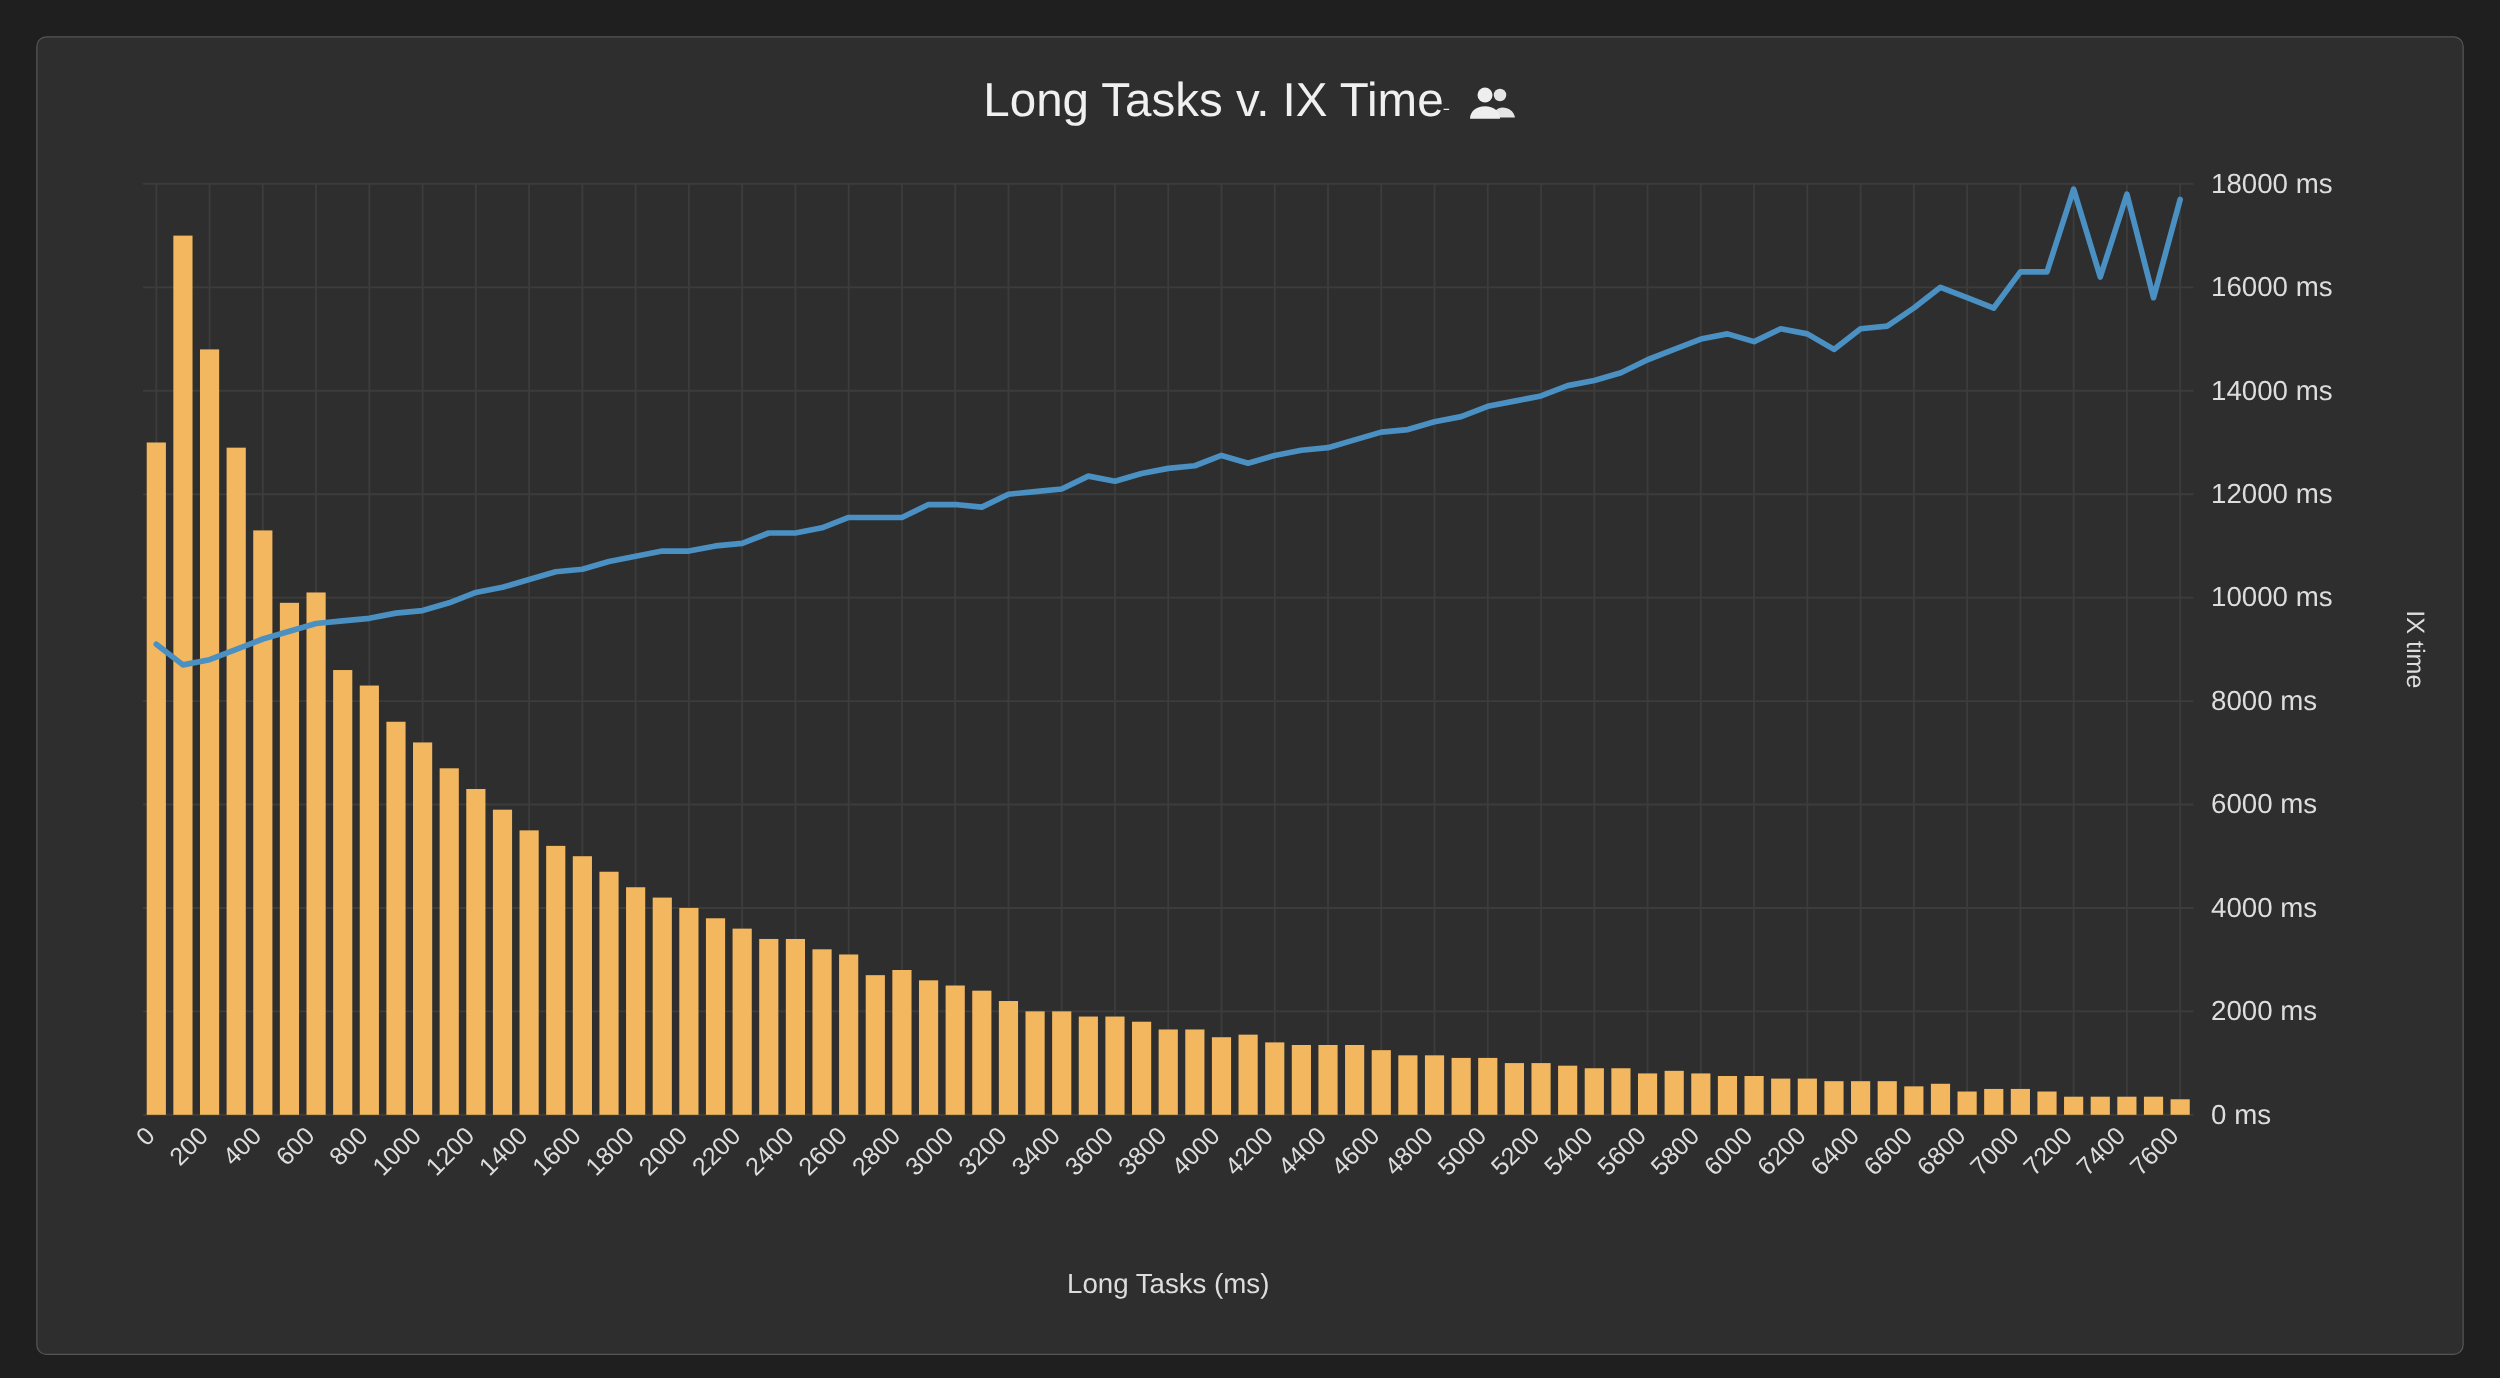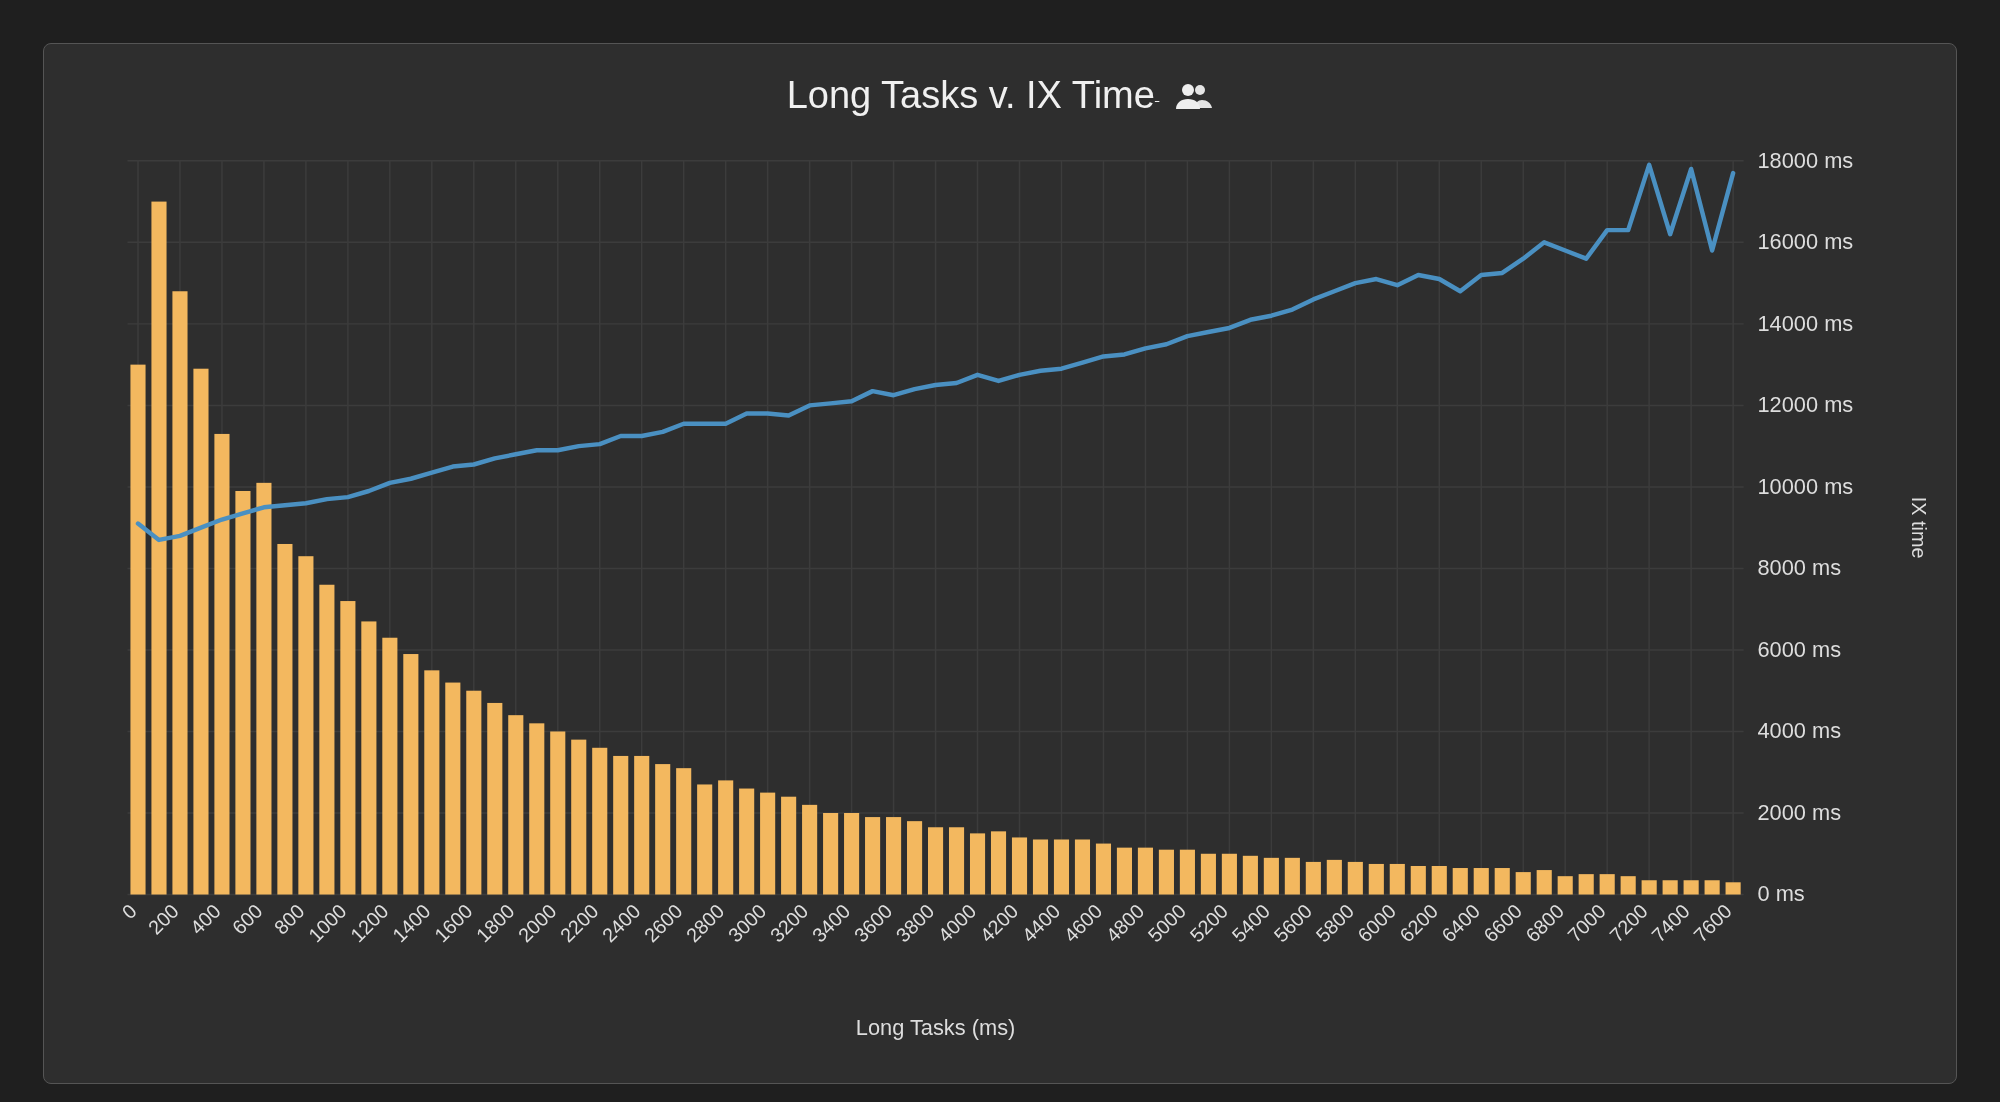--- a/index.html
+++ b/index.html
@@ -1,16 +1,16 @@
 <!DOCTYPE html>
 <html><head>
 <meta charset="utf-8">
 <style>
   html,body{margin:0;padding:0;background:#1f1f1f;font-family:"Helvetica Neue",Arial,sans-serif;color:#eee;}
-  .card{margin:43px;border:1px solid #555;border-radius:8px;background:#2e2e2e;padding:20px 24px 30px 24px;box-sizing:border-box;text-decoration:underline;}
+  .card{margin:29px;border:1px solid #555;border-radius:8px;background:#2e2e2e;padding:20px 24px 30px 24px;box-sizing:border-box;text-decoration:underline;}
   .title-row{text-align:center;margin:10px 0 24px 0;}
   .title{font-size:38px;font-weight:400;color:#f0f0f0;display:inline-block;vertical-align:middle;}
   .title-icon{display:inline-block;vertical-align:middle;margin-left:14px;}
   .chart-wrap{position:relative;width:100%;}
   svg{display:block;width:100%;height:auto;}
   .grid line{stroke:#3c3c3c;stroke-width:1.5;}
   .bar{fill:#f3b85f;stroke:none;}
   .line{fill:none;stroke:#4a90c2;stroke-width:4.5;stroke-linejoin:round;stroke-linecap:round;}
   .ytick text{font-size:22px;fill:#ddd;}
   .xtick text{font-size:20px;fill:#ddd;}

